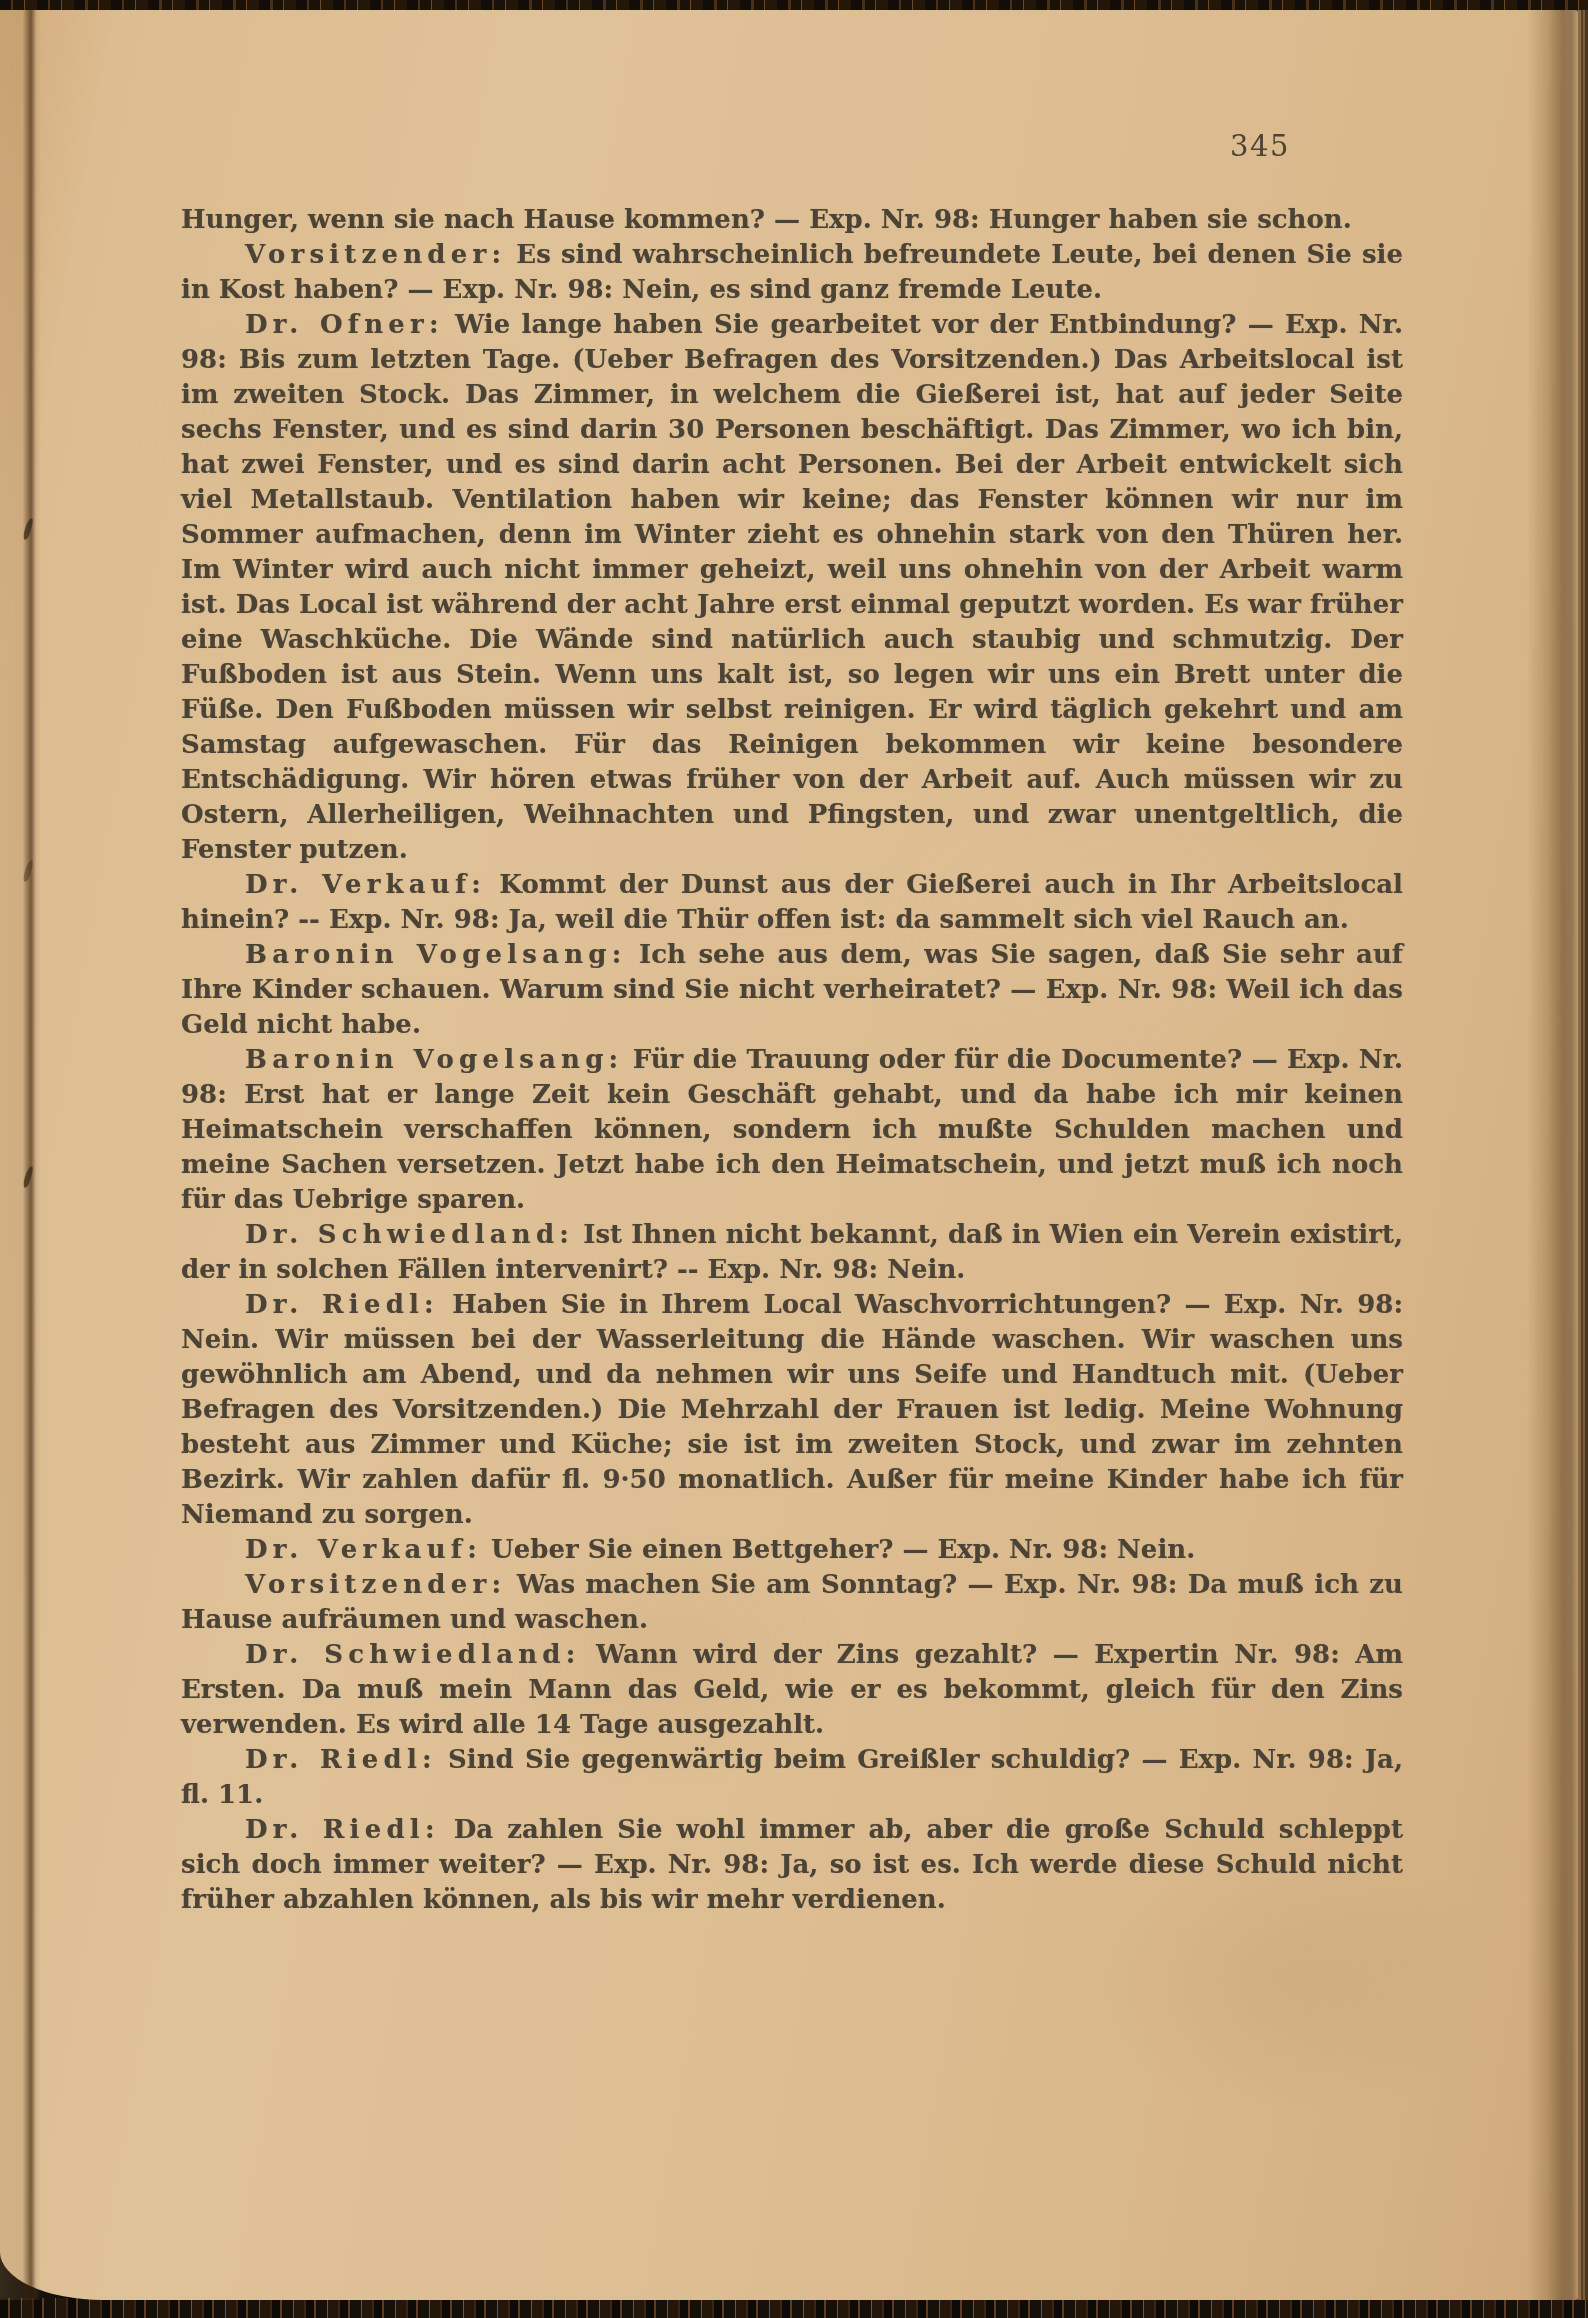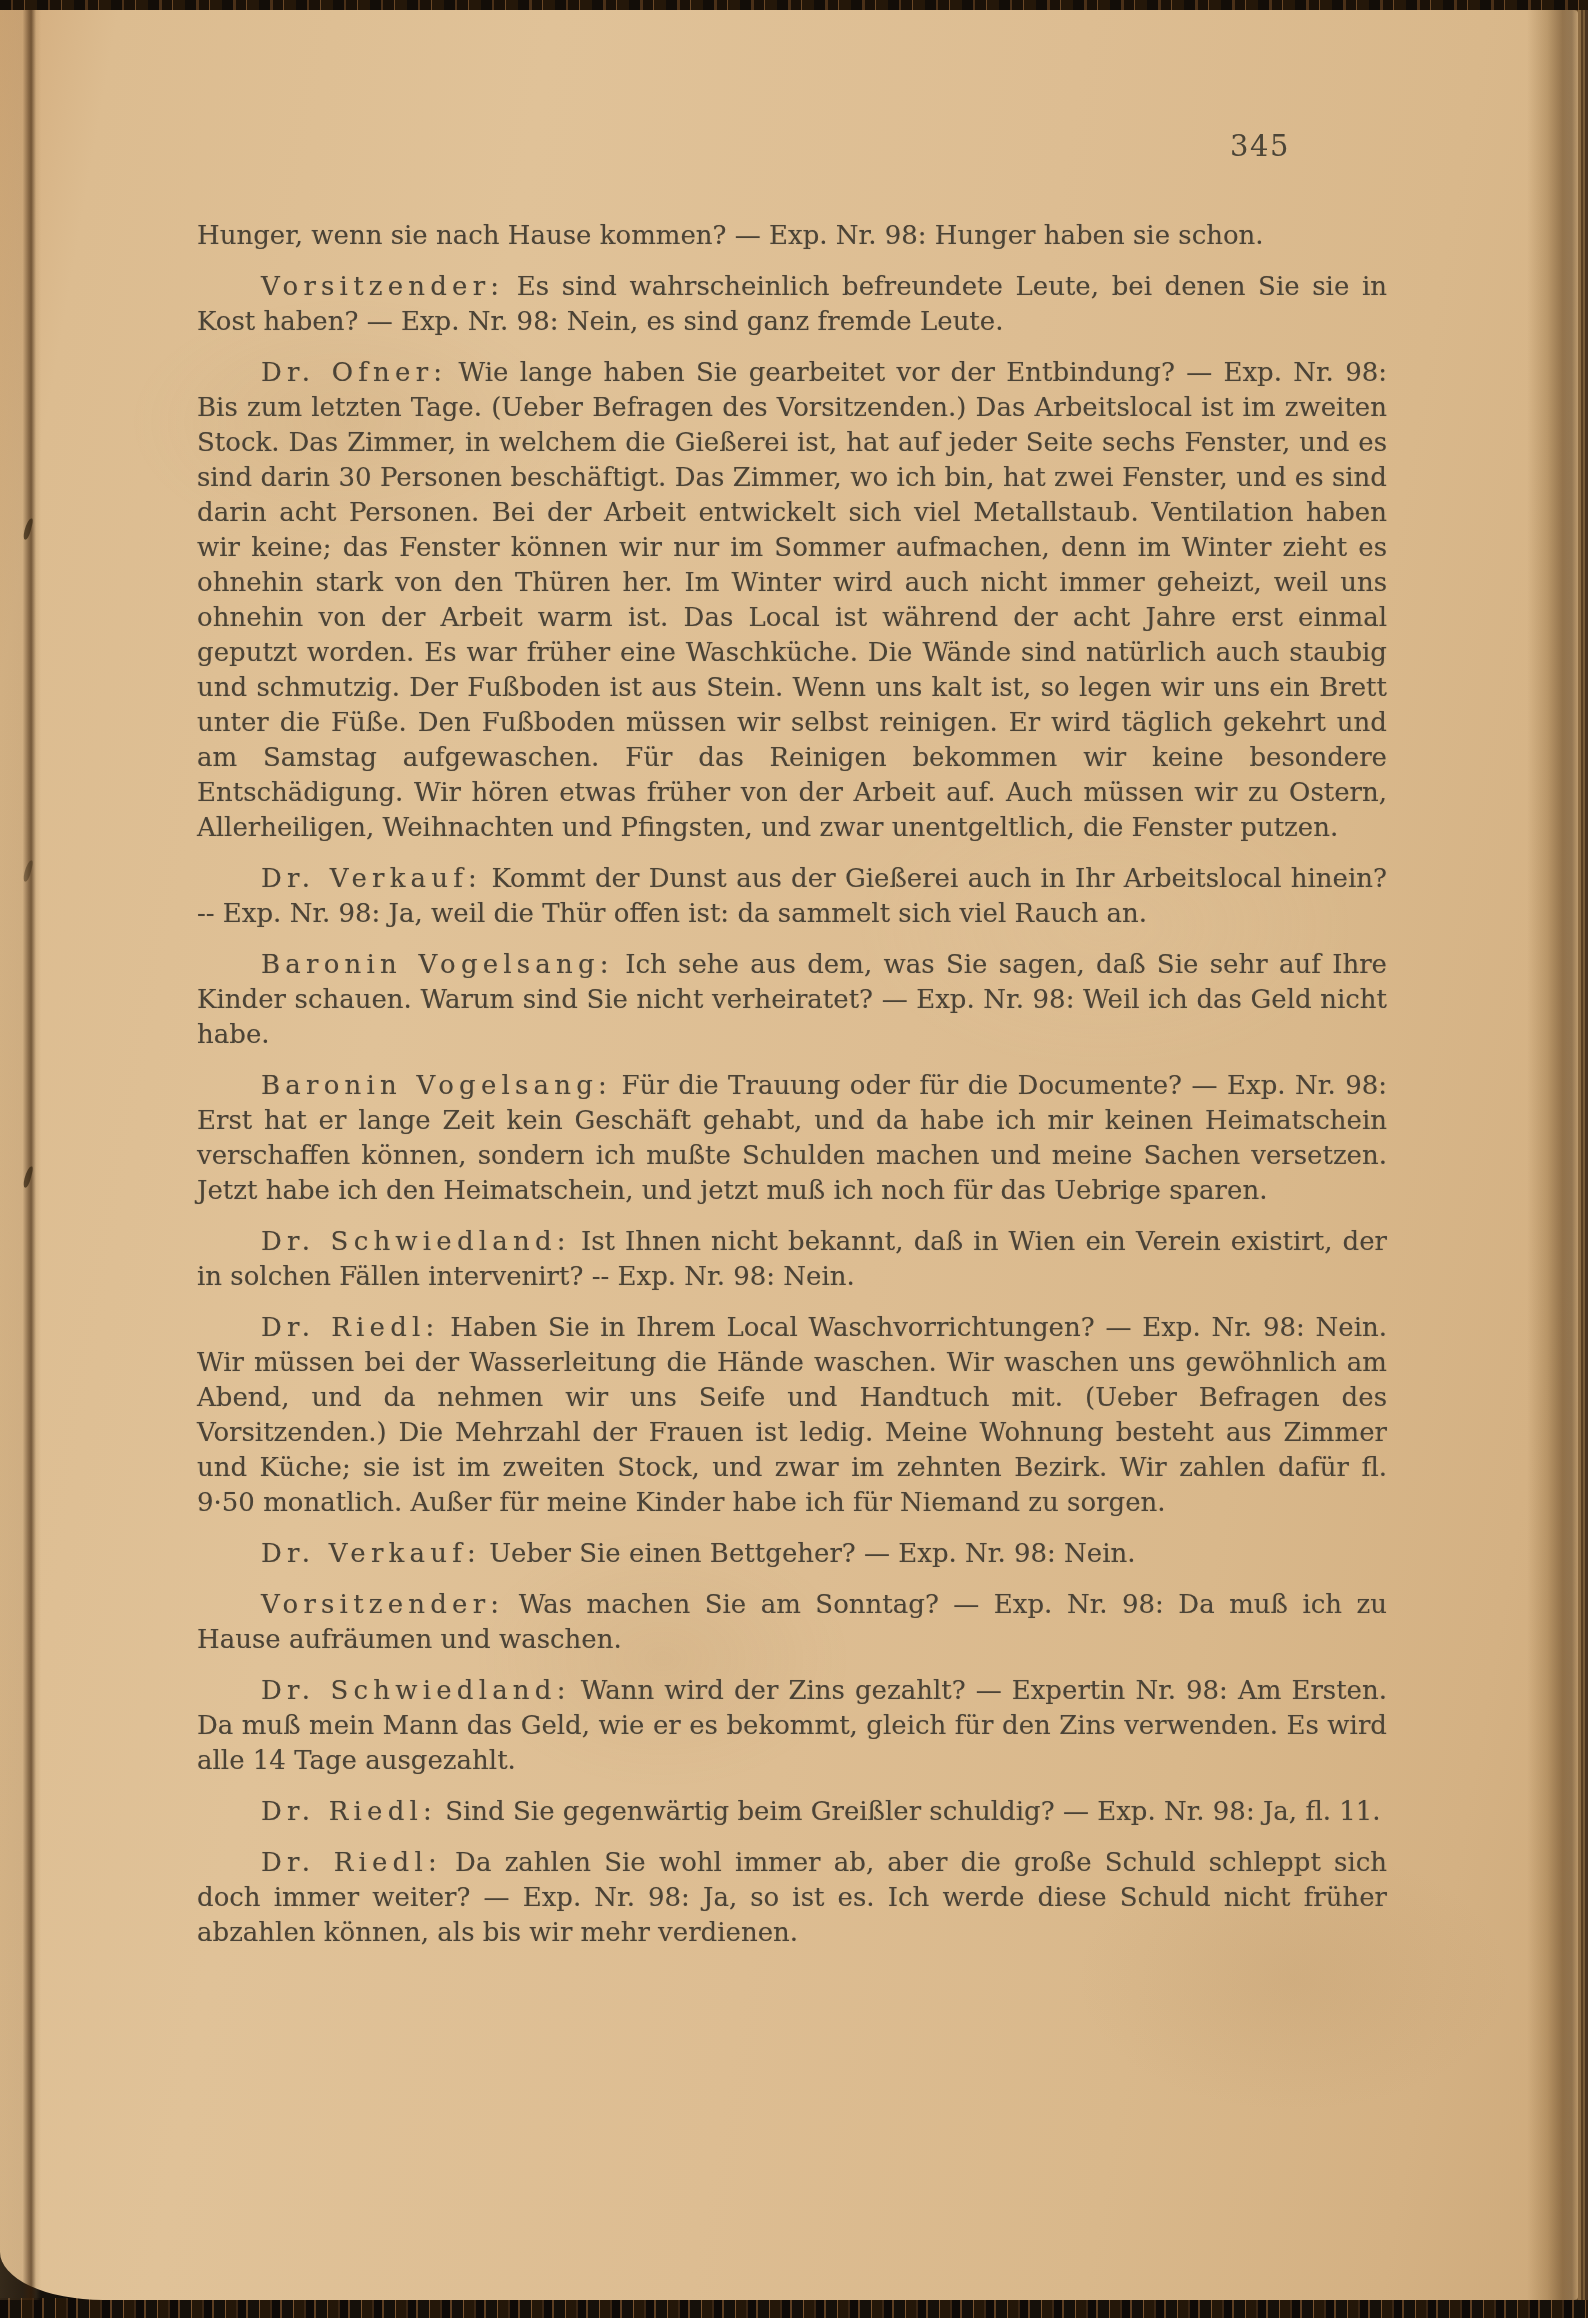--- a/index.html
+++ b/index.html
@@ -79,21 +79,21 @@
     position: absolute; left: 1230px; top: 119px;
     font-size: 29px; color: #4c4537; letter-spacing: 1.6px;
   }
   .text-block {
     position: absolute; left: 181px; top: 192px; width: 1222px;
     color: #4b4336;
     font-size: 26px; line-height: 35px;
     text-align: justify;
     text-shadow: 0 0 0.8px rgba(75,67,54,0.35);
   }
-  .text-block p { margin: 16px; }
+  .text-block p { margin: 0; font-weight: bold; }
   .text-block p.indent { text-indent: 64px; }
   .text-block p.fill { text-align-last: justify; }
   .speaker { letter-spacing: 0.20em; }
 </style>
 </head>
 <body>
 
 <div class="stage">
   <div class="edge-top"></div>
   <div class="edge-bottom"></div>

